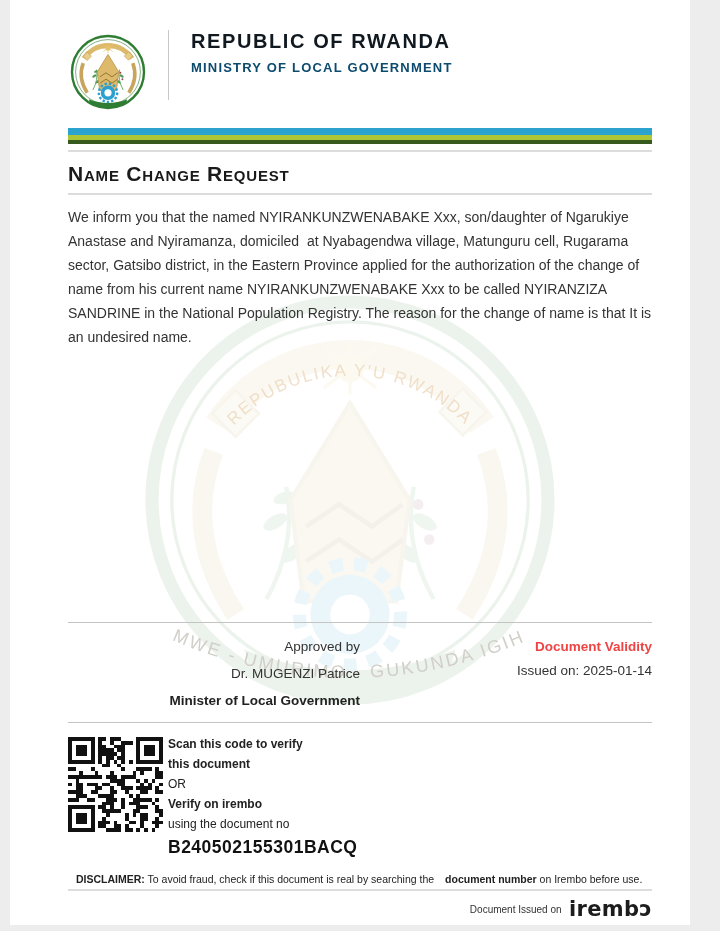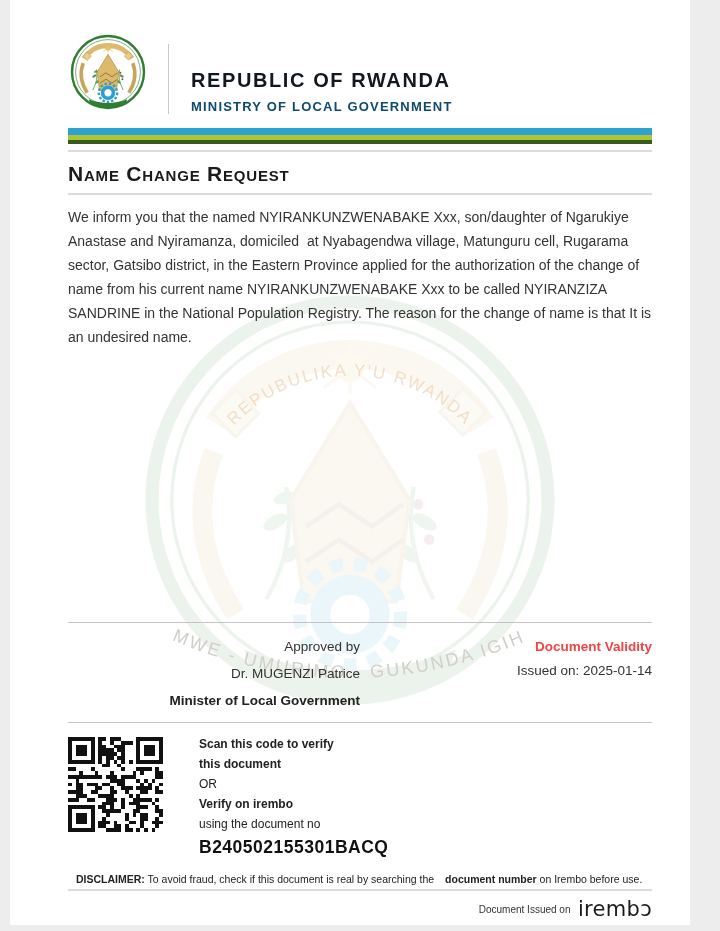--- a/index.html
+++ b/index.html
@@ -10,21 +10,21 @@
   .page{
     position:absolute;left:10px;top:0;width:680px;height:925px;background:#ffffff;
   }
   .watermark{
     position:absolute;left:50%;top:290px;transform:translateX(-50%);
     width:470px;height:470px;z-index:0;pointer-events:none;
   }
   .content{position:relative;z-index:1;padding:30px 38px 0 58px;}
 
   
-  .hdr{display:flex;align-items:flex-end;}
+  .hdr{display:flex;align-items:flex-start;}
   .hdr-logo{width:80px;height:84px;flex:0 0 auto;}
   .hdr-sep{width:1px;height:70px;background:#c9c9c9;margin:0 22px 0 20px;}
   .hdr-title{font-size:20px;font-weight:bold;color:#101820;letter-spacing:1.6px;}
   .hdr-sub{font-size:13px;font-weight:bold;color:#0c4a6e;letter-spacing:1.2px;margin-top:7px;}
 
   
   .stripe{margin-top:14px;}
   .stripe div{width:100%;}
   .stripe .b{height:7px;}
   .stripe .y{height:5px;}
@@ -48,31 +48,31 @@
   .approval .col{width:50%;}
   .app-label{font-size:13.5px;color:#333;}
   .app-name{font-size:13.5px;color:#333;margin-top:12px;}
   .app-role{font-size:13.5px;font-weight:bold;color:#222;margin-top:12px;}
   .val-head{font-size:13.5px;font-weight:bold;color:#ef4444;}
   .val-issued{font-size:13.5px;color:#333;margin-top:9px;}
   .sec-line.two{margin-top:14px;}
 
   .qr-sec{display:flex;margin-top:14px;}
   .qr-box{width:95px;height:95px;flex:0 0 auto;}
-  .qr-text{margin-left:36px;}
+  .qr-text{margin-left:5px;}
   .qr-text .l{font-size:12px;line-height:14px;margin-bottom:6px;color:#222;}
   .qr-text .bold{font-weight:bold;}
   .doc-no{font-size:17.5px;font-weight:bold;letter-spacing:.5px;color:#111;margin-top:4px;}
 
   .disclaimer{margin-top:15px;font-size:10.5px;line-height:13px;color:#222;}
   .disclaimer b{font-weight:bold;padding-left:8px;}
   .foot-line{margin-top:3px;height:2px;background:#ddd;}
   .footer{margin-top:6px;text-align:right;}
   .foot-label{font-size:10px;color:#333;vertical-align:3px;}
-  .brand{font-size:21px;font-weight:400;color:#1c1c1c;letter-spacing:.3px;margin-left:3px;
+  .brand{font-size:21px;font-weight:700;color:#1c1c1c;letter-spacing:.3px;margin-left:3px;
          font-family:"DejaVu Sans",sans-serif;}
 </style>
 </head>
 <body>
 
 <svg width="0" height="0" style="position:absolute">
   <defs>
     <symbol id="emblem" viewBox="0 0 200 200">
       <circle cx="100" cy="100" r="90" fill="none" stroke="#2e7d32" stroke-width="6"></circle>
       <circle cx="100" cy="100" r="81" fill="none" stroke="#2e7d32" stroke-width="1.5"></circle>

